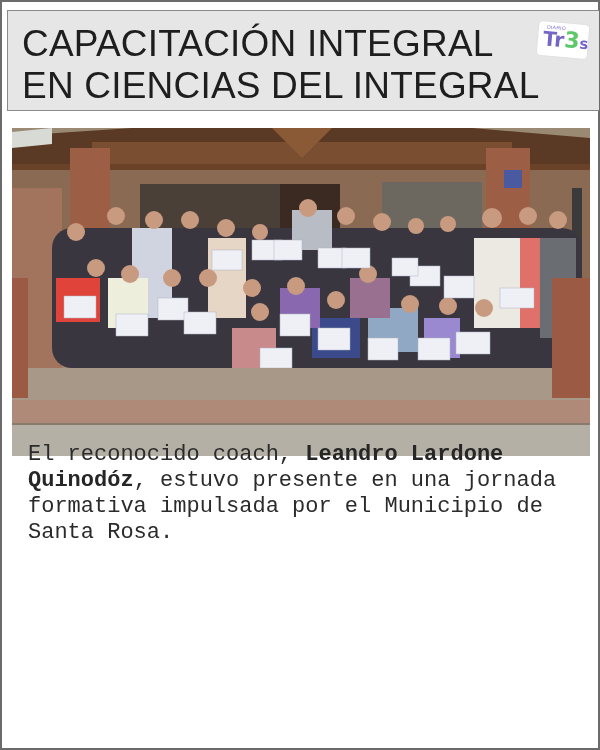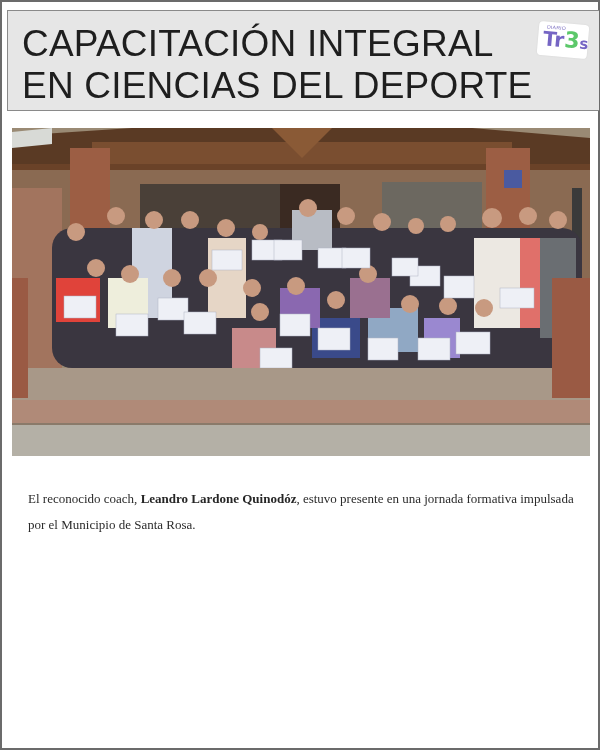--- a/index.html
+++ b/index.html
@@ -62,39 +62,39 @@
       position: absolute;
       left: 10px; top: 126px;
       width: 578px; height: 328px;
       overflow: hidden;
       background: #8a7a66;
     }
     .photo svg { display: block; }
 
     .body-text {
       position: absolute;
-      left: 26px; top: 484px;
+      left: 26px; top: 440px;
       width: 550px;
-      font-family: Liberation Serif, serif;
-      font-size: 13px;
+      font-family: Liberation Mono, monospace;
+      font-size: 22px;
       line-height: 26px;
       color: #2b2b2b;
     }
     .body-text p { margin: 0 0 26px 0; }
     .body-text b { font-weight: bold; color: #262626; }
   </style>
 </head>
 <body>
 
 <div class="page">
 
   <div class="title-box">
     <div class="title">
       <div>CAPACITACIÓN INTEGRAL</div>
-      <div>EN CIENCIAS DEL DEPORTE</div>
+      <div>EN CIENCIAS DEL INTEGRAL</div>
     </div>
     <div class="logo">
       <span class="logo-small">DIARIO</span>
       <span class="logo-main"><span class="t">Tr</span><span class="three">3</span><span class="s">s</span></span>
     </div>
   </div>
 
   <div class="photo" title="Participantes de la Capacitación Integral en Ciencias del Deporte con sus certificados">
     <svg width="578" height="328" viewBox="0 0 578 328" xmlns="http://www.w3.org/2000/svg">
 

